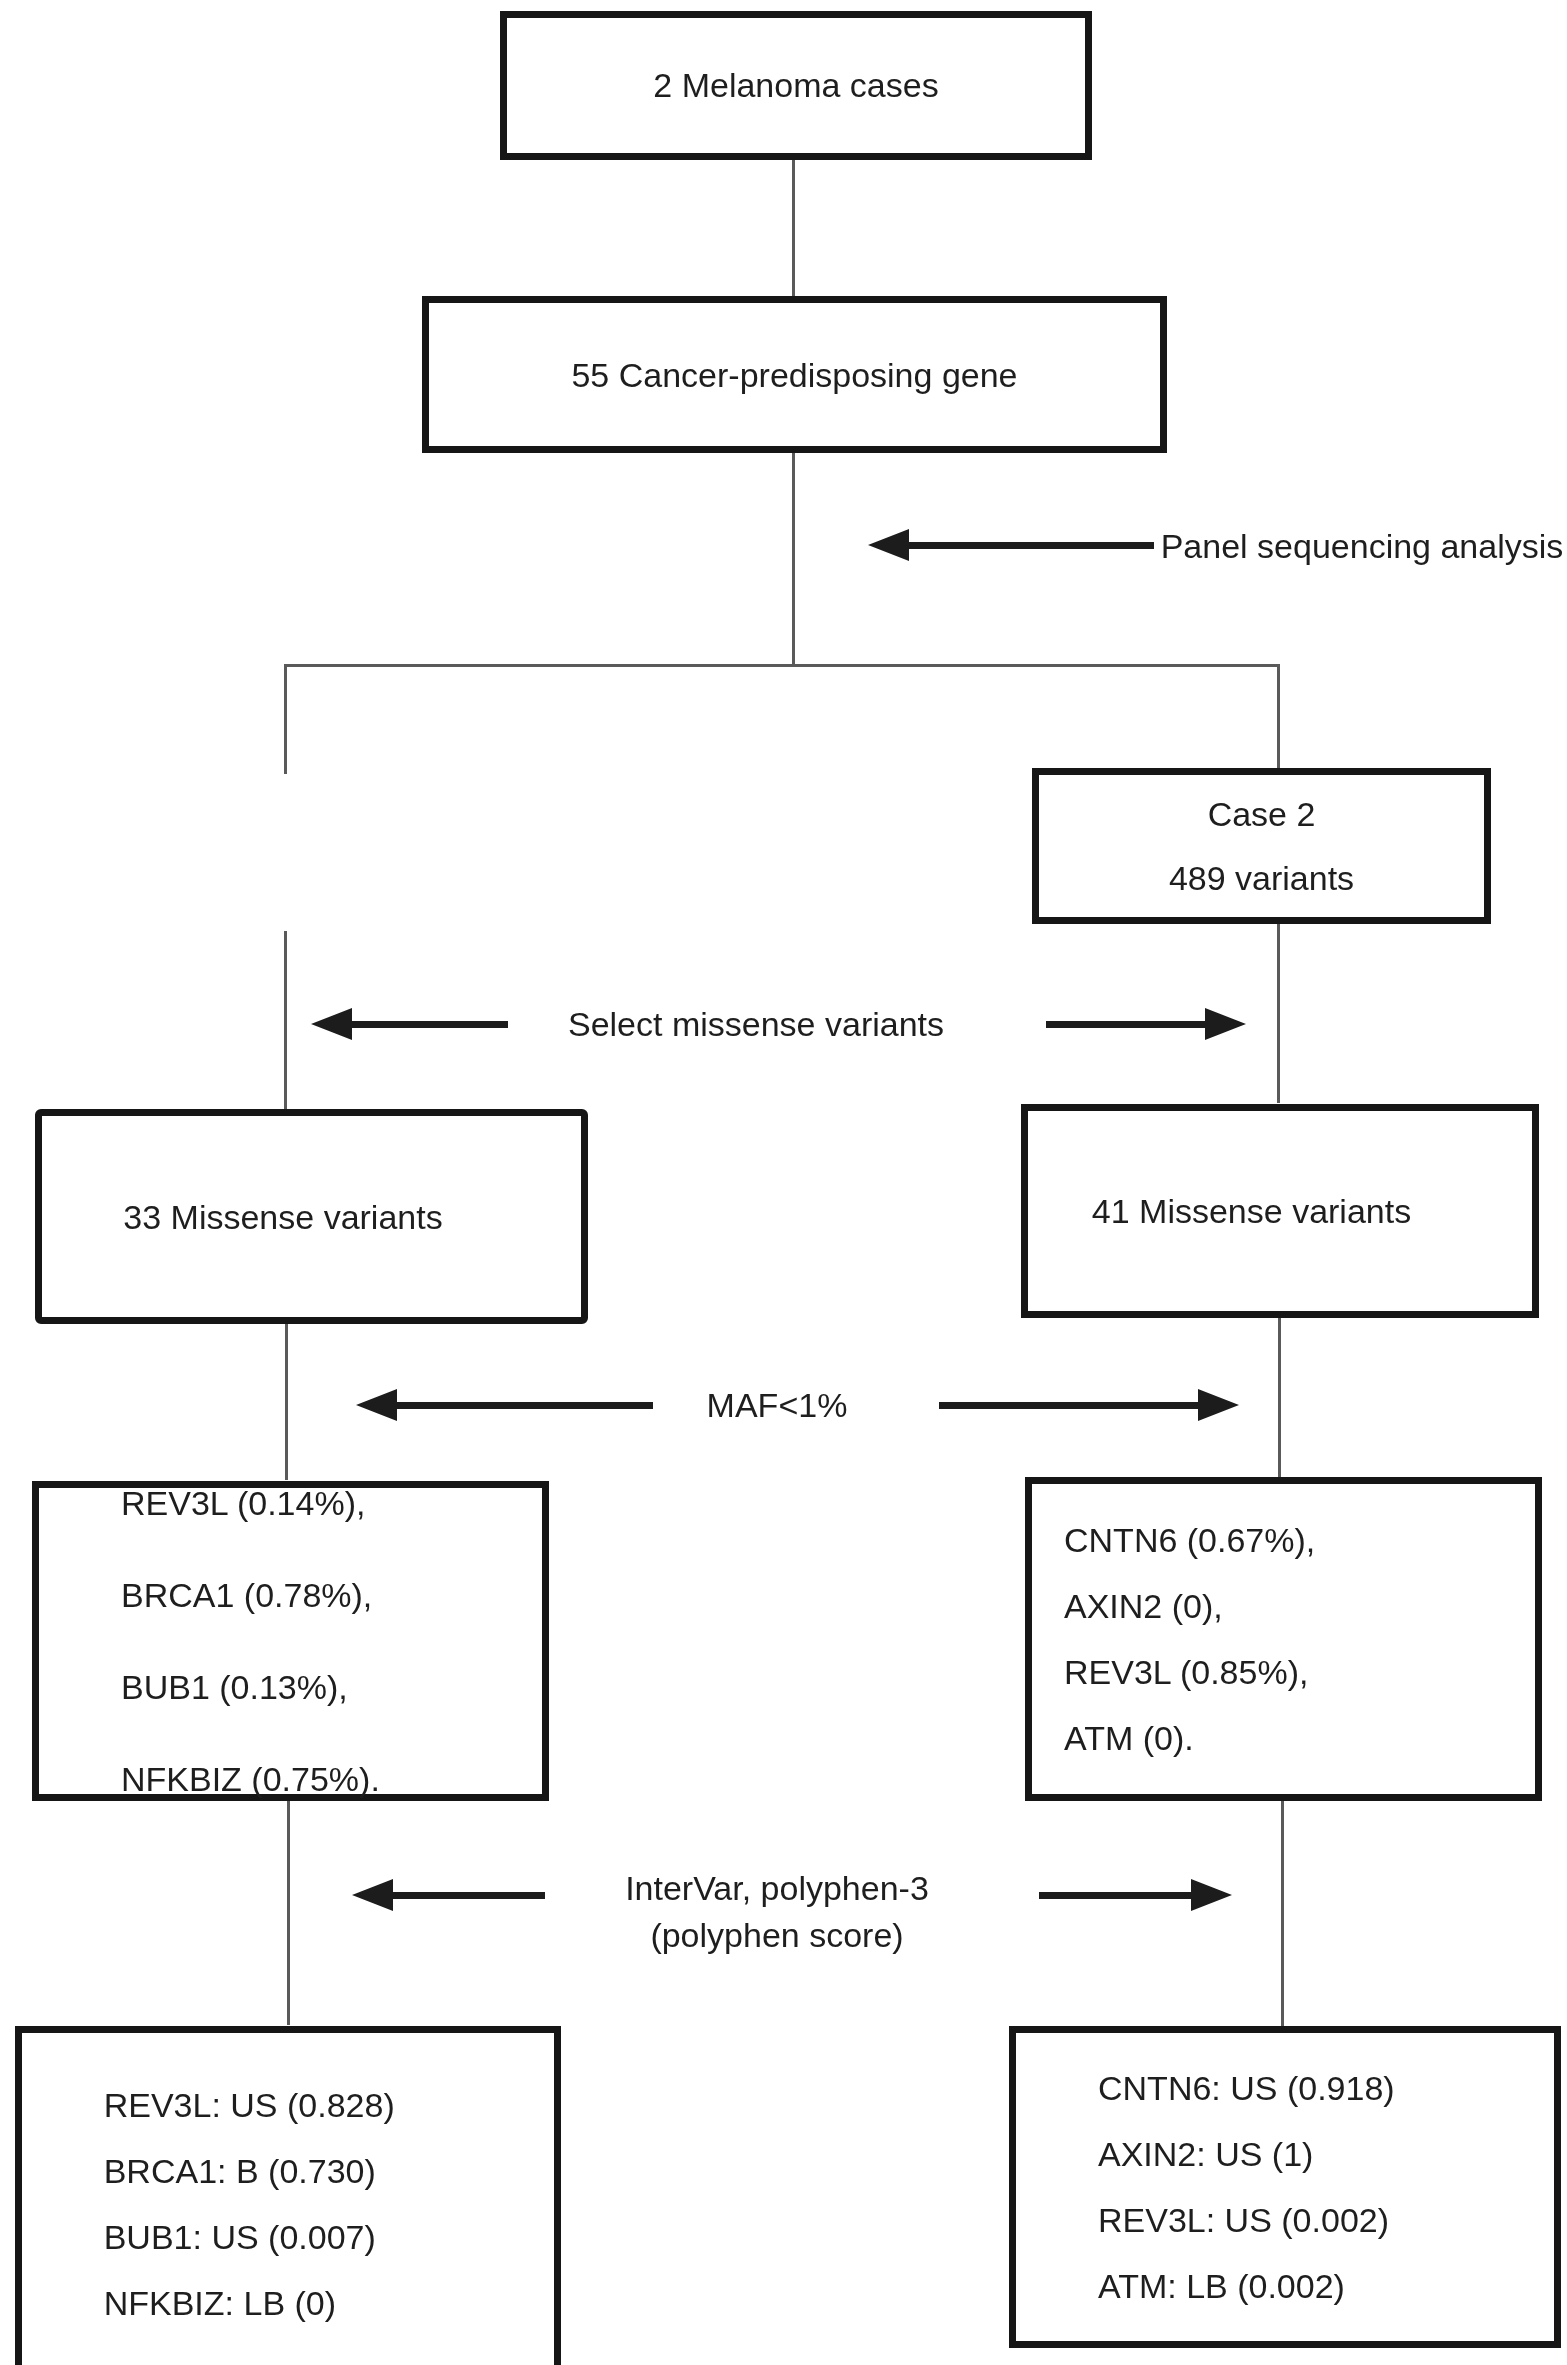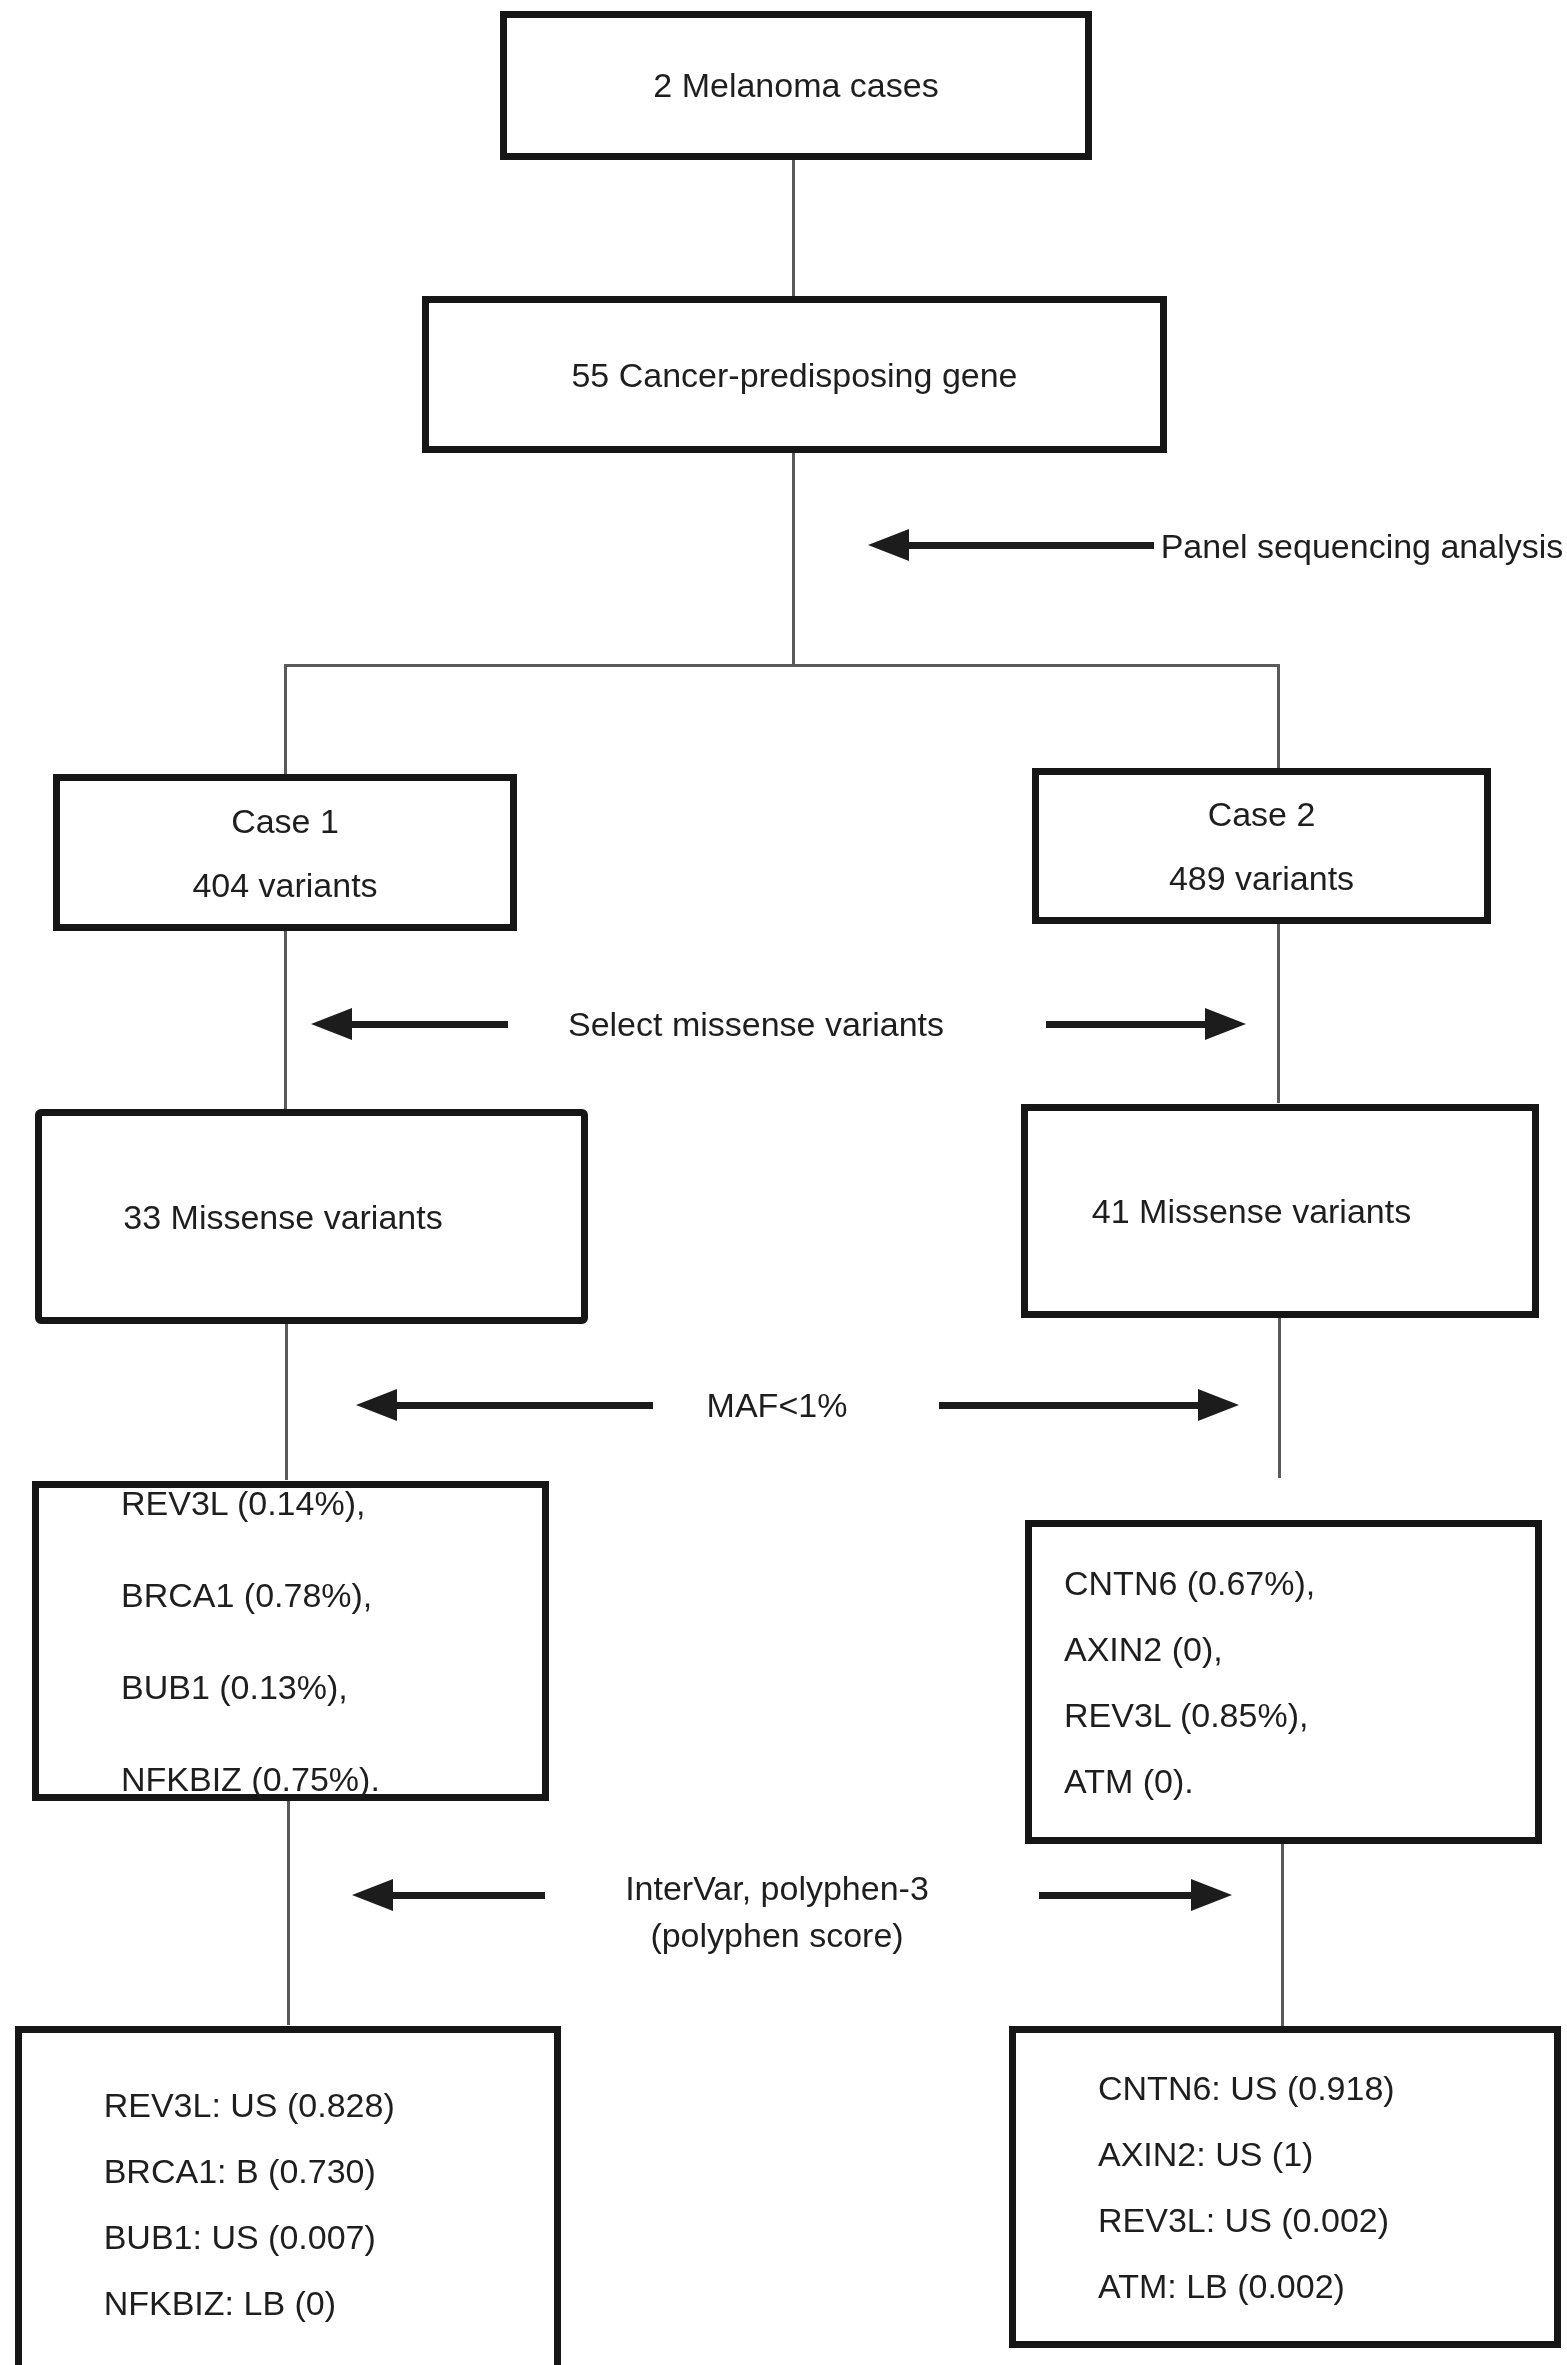--- a/index.html
+++ b/index.html
@@ -58,24 +58,20 @@
   <div class="vline" style="left:1281px; top:1801px; height:225px;"></div>
 
   <div class="node" style="left:500px; top:10.7px; width:592px; height:149px;">
     <div>2 Melanoma cases</div>
   </div>
 
   <div class="node" style="left:422px; top:296px; width:745px; height:157px;">
     <div>55 Cancer-predisposing gene</div>
   </div>
 
-  <div class="node" style="left:53px; top:774px; width:464px; height:157px;">
-    <div>Case 1</div>
-    <div>404 variants</div>
-  </div>
 
   <div class="node" style="left:1032px; top:768px; width:459px; height:156px;">
     <div>Case 2</div>
     <div>489 variants</div>
   </div>
 
   <div class="node nudge" style="left:35px; top:1109px; width:553px; height:215px;border-radius:6px;">
     <div>33 Missense variants</div>
   </div>
 
@@ -83,21 +79,21 @@
     <div>41 Missense variants</div>
   </div>
 
   <div class="node list" style="left:32px; top:1481px; width:517px; height:320px;gap:26px;">
     <div>REV3L (0.14%),</div>
     <div>BRCA1 (0.78%),</div>
     <div>BUB1 (0.13%),</div>
     <div>NFKBIZ (0.75%).</div>
   </div>
 
-  <div class="node list" style="left:1025px; top:1520px; width:517px; height:324px;padding-left:32px;">
+  <div class="node list" style="left:1025px; top:1477px; width:517px; height:324px;padding-left:32px;">
     <div>CNTN6 (0.67%),</div>
     <div>AXIN2 (0),</div>
     <div>REV3L (0.85%),</div>
     <div>ATM (0).</div>
   </div>
 
   <div class="node list" style="left:14.7px; top:2026px; width:546px; height:356px;">
     <div>REV3L: US (0.828)</div>
     <div>BRCA1: B (0.730)</div>
     <div>BUB1: US (0.007)</div>

